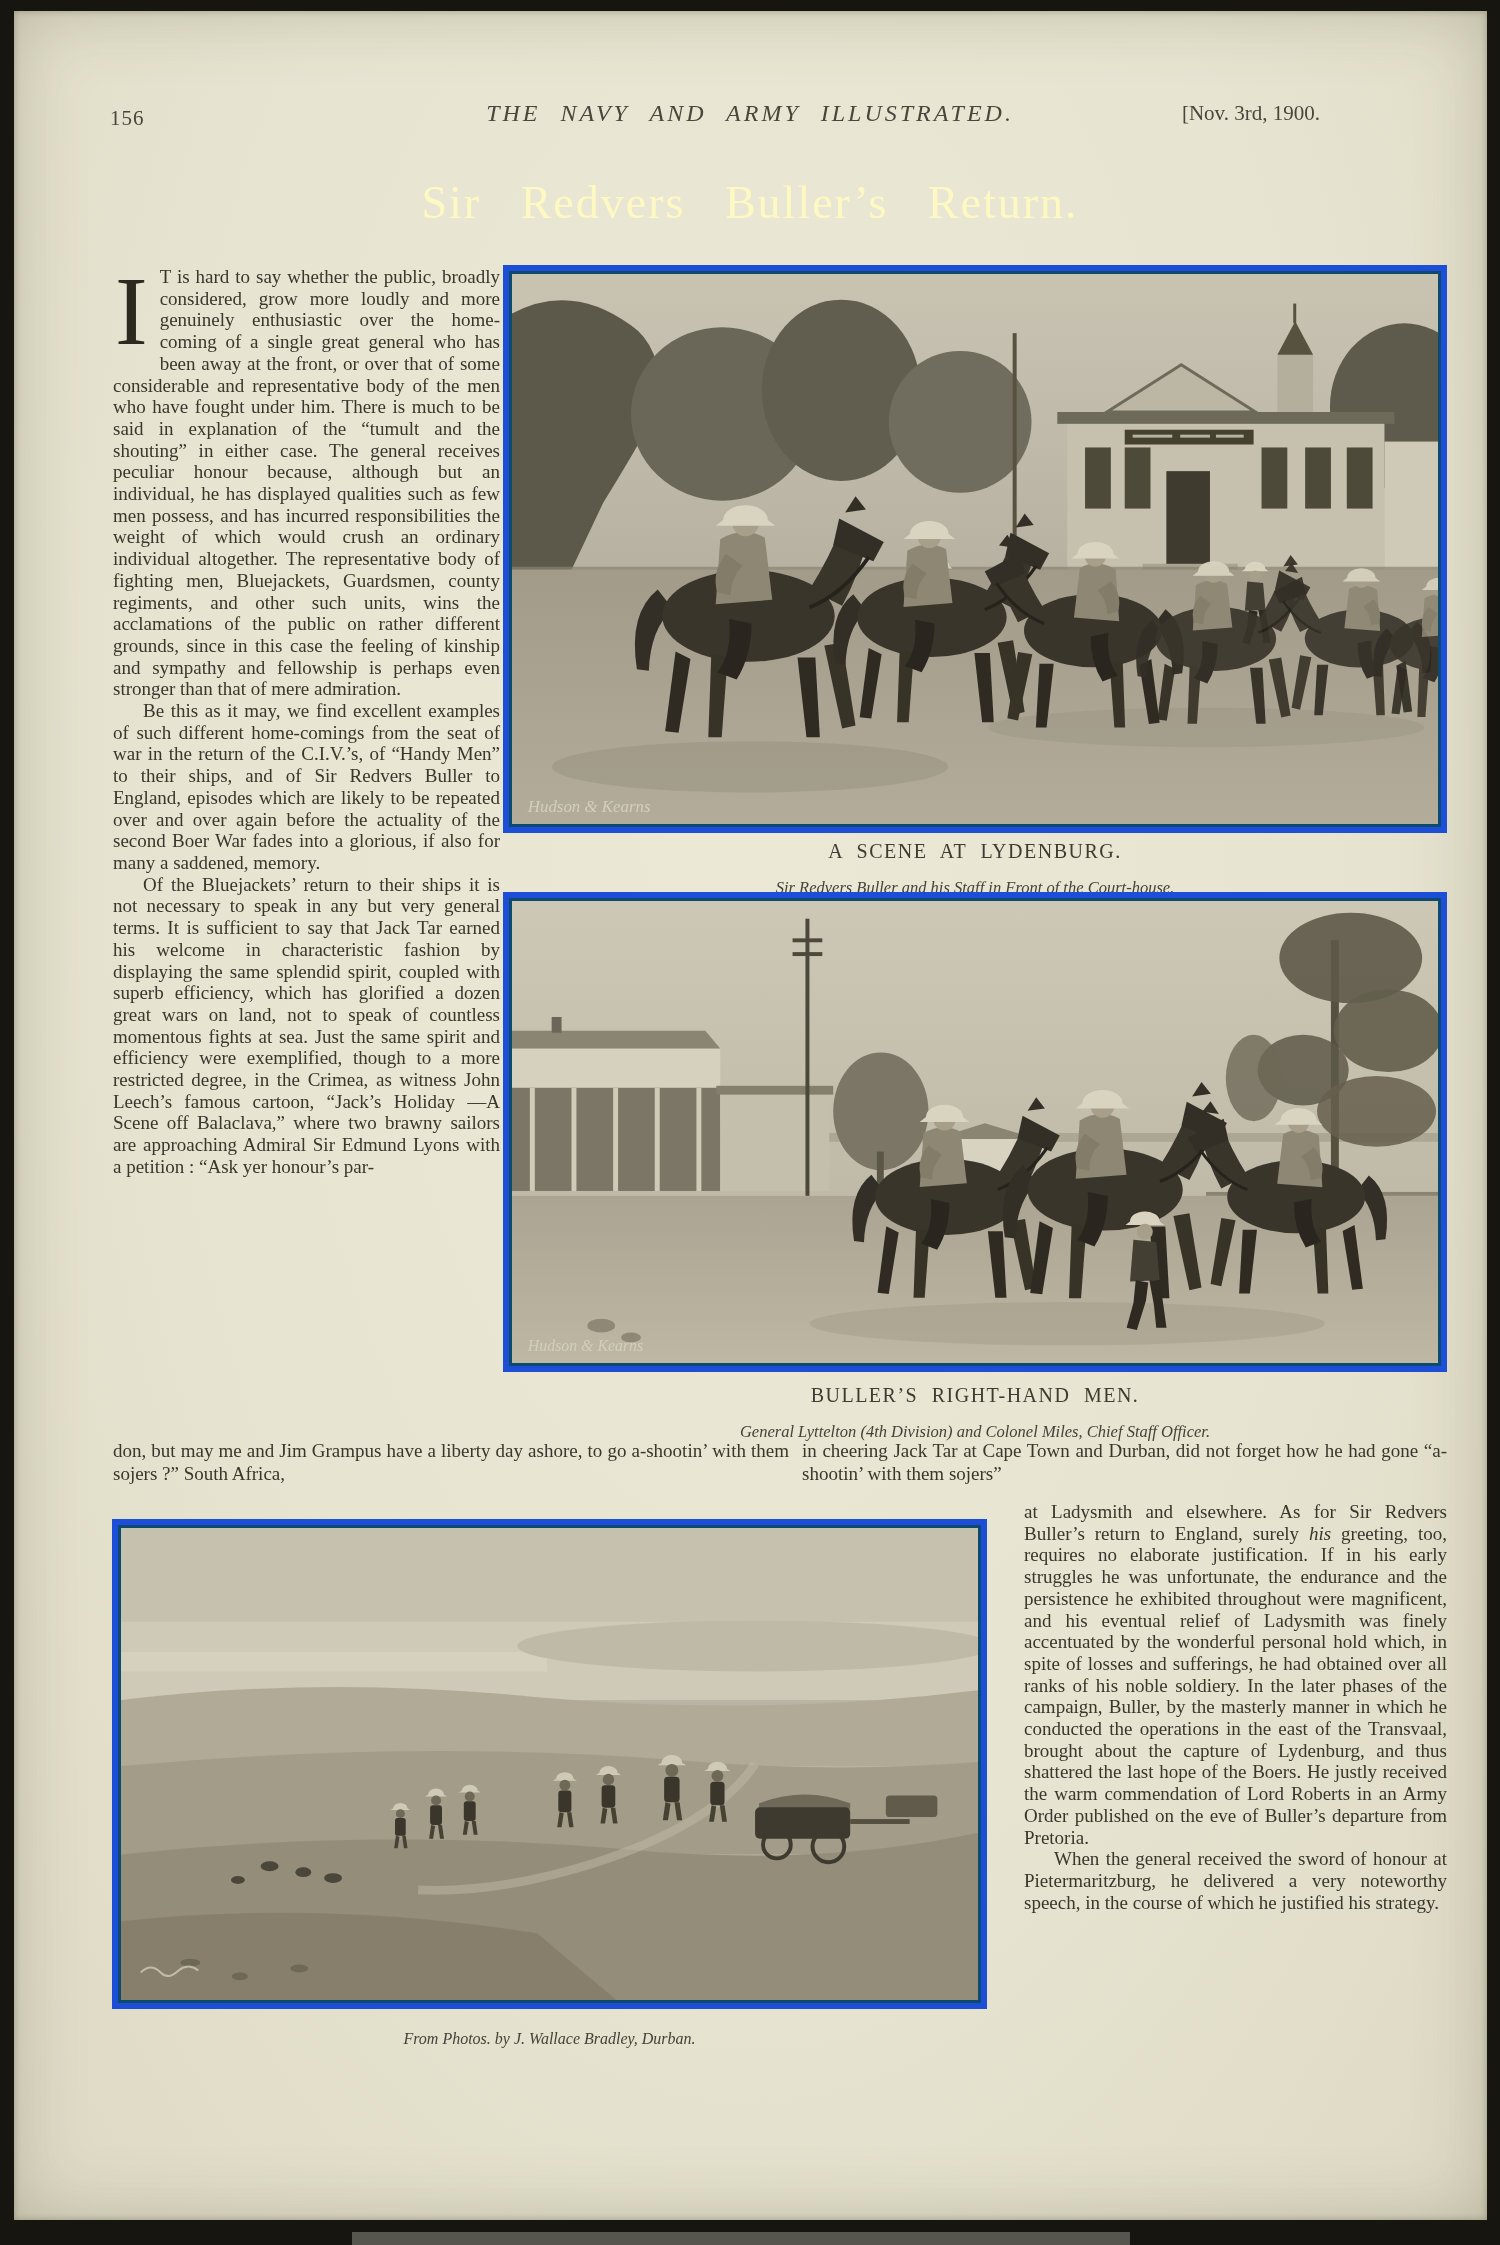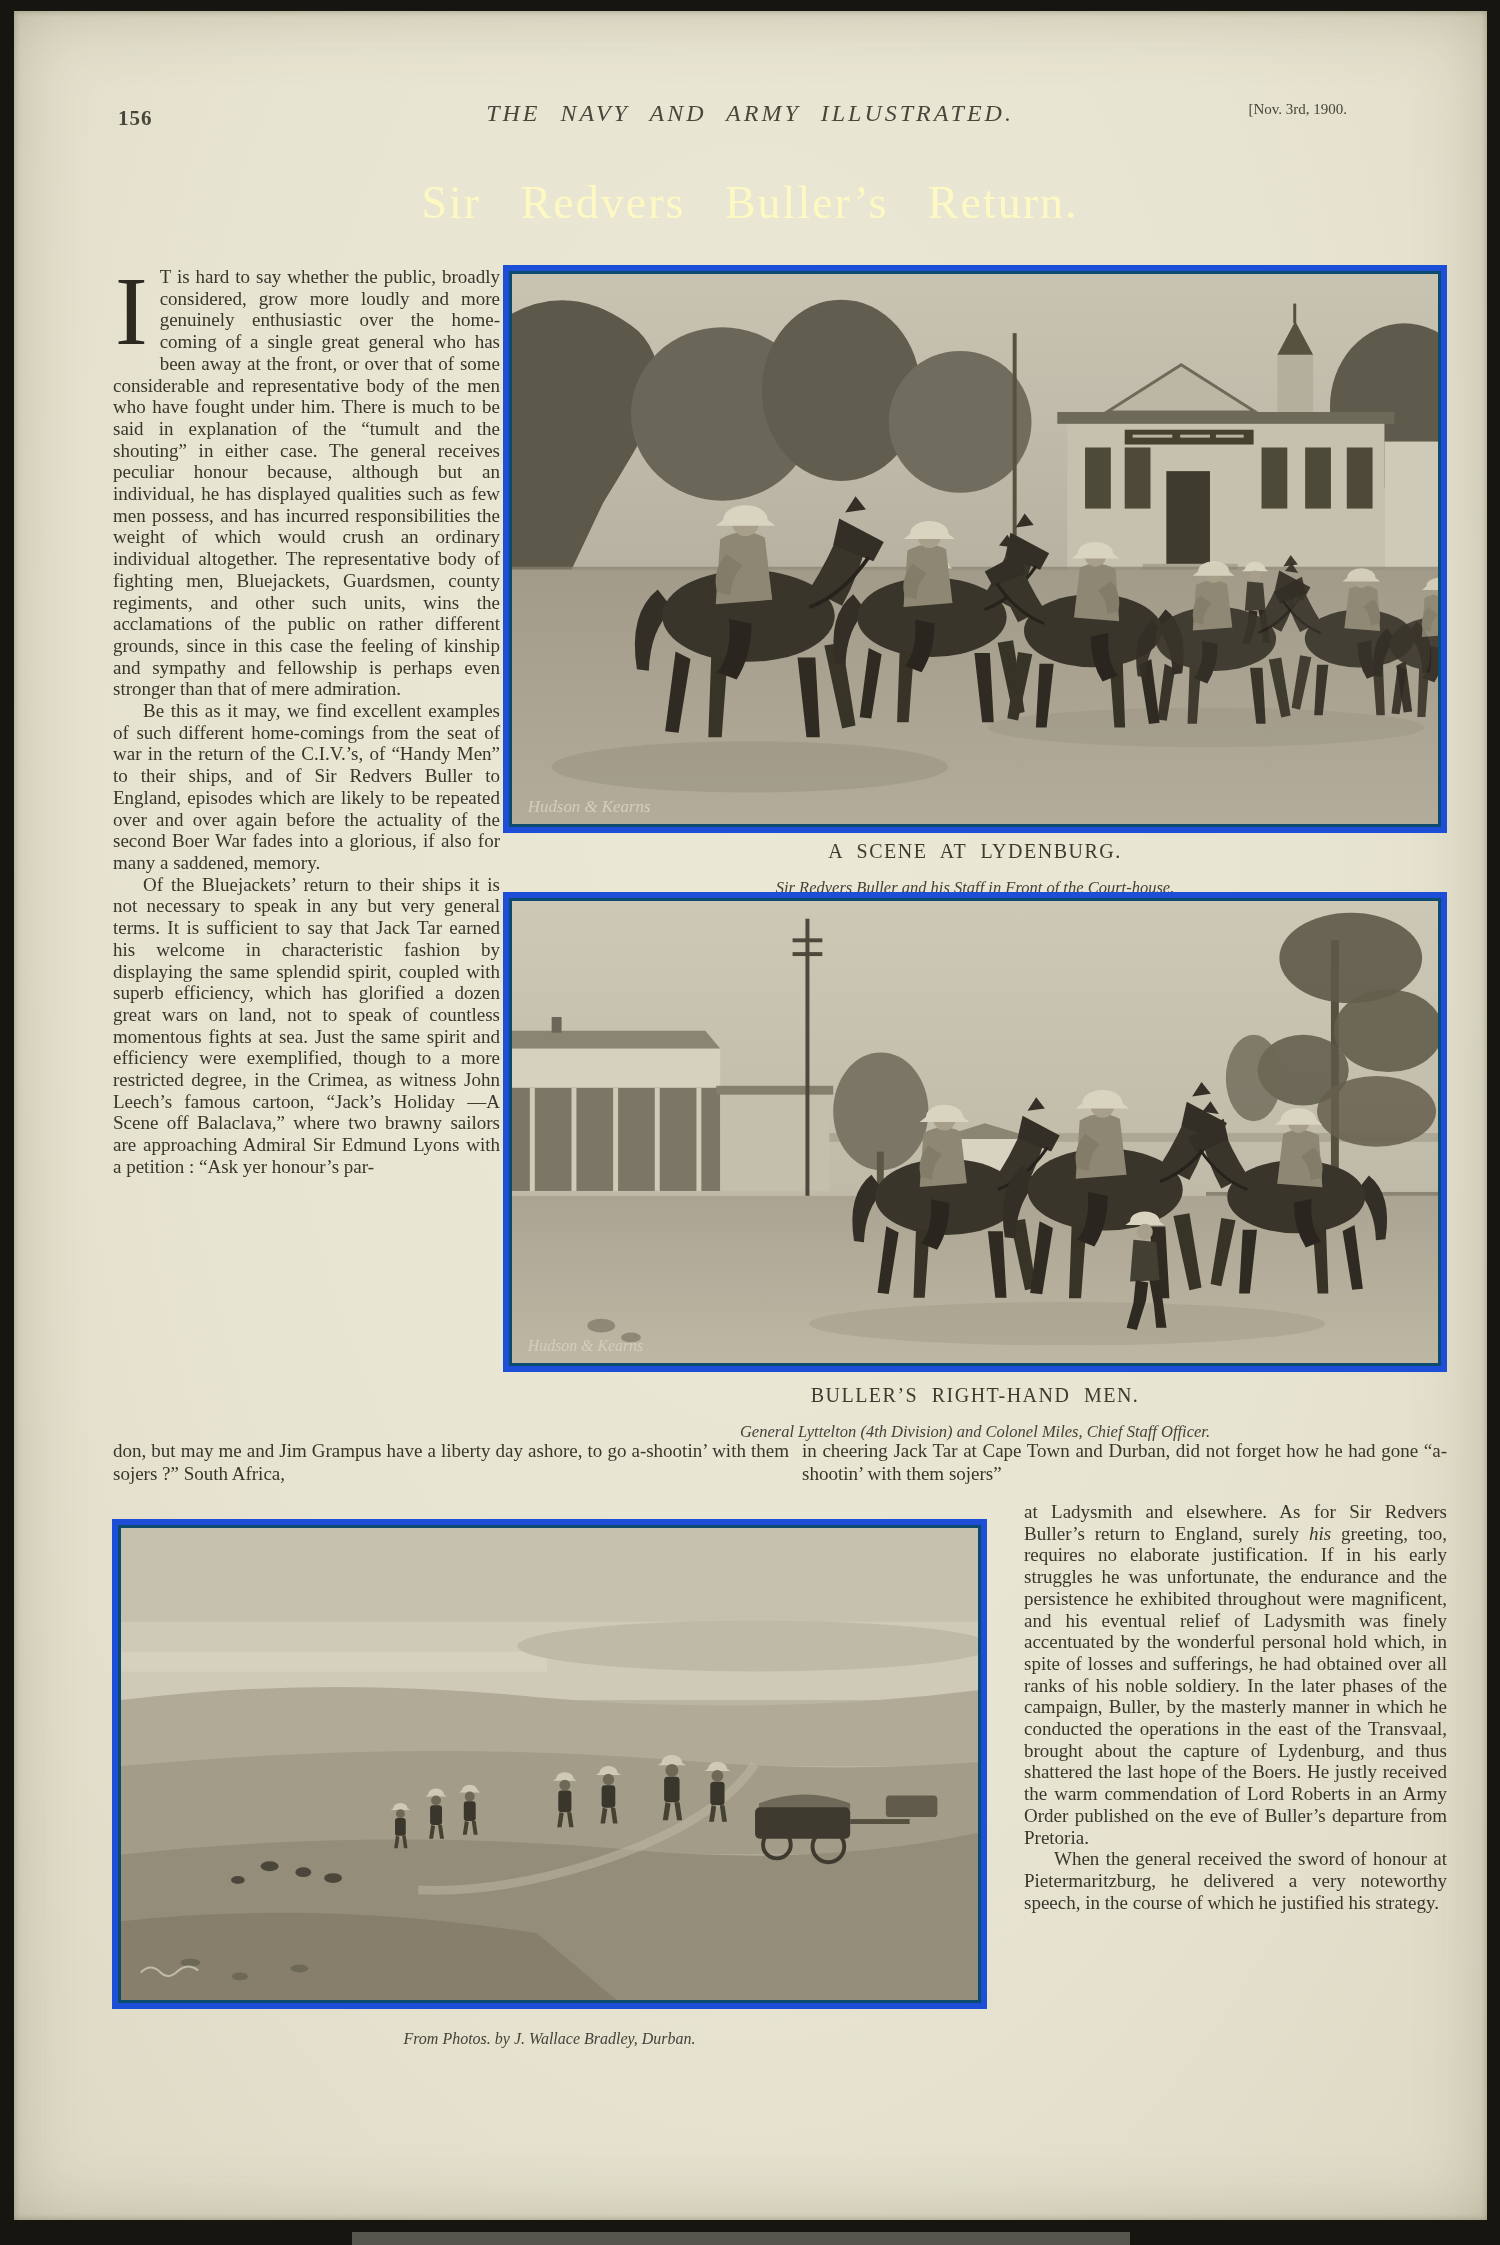--- a/index.html
+++ b/index.html
@@ -8,23 +8,23 @@
     background:#16150f;
     font-family:"Liberation Serif", serif;color:#3a372d;
   }
   .paper{
     position:absolute;left:14px;top:11px;width:1473px;height:2209px;
     background:radial-gradient(ellipse at 50% 35%, #ebe8d6 0%, #e7e4d1 55%, #ddd9c5 100%);
     box-shadow:inset 0 0 70px rgba(95,88,60,.28), inset 0 0 6px rgba(60,55,35,.35);
   }
   .bottom-strip{position:absolute;left:352px;bottom:0;width:778px;height:13px;background:#57564e;}
   .hdr{position:absolute;color:#49463b;white-space:nowrap;}
-  #pageno{left:118px;top:106px;font-size:21px;letter-spacing:1px;font-weight:bold;}
+  #pageno{left:110px;top:106px;font-size:21px;letter-spacing:1px;}
   #journal{left:0;top:100px;width:100%;text-align:center;font-style:italic;font-size:24px;letter-spacing:3px;word-spacing:11px;}
-  #date{right:153px;top:101px;font-size:15px;}
+  #date{right:180px;top:101px;font-size:21px;}
   h1#title{
     position:absolute;left:0;top:176px;width:100%;margin:0;text-align:center;
     font-size:46px;font-weight:400;letter-spacing:2px;word-spacing:26px;color:#fef9c3;
   }
   .col{position:absolute;text-align:justify;font-size:19px;line-height:21.7px;color:#39362c;}
   #leftcol{left:113px;top:266px;width:387px;}
   #rightcol{left:1024px;top:1501px;width:423px;}
   .col p{margin:0;}
   .col p.ind{text-indent:30px;}
   .dropcap{float:left;font-size:98px;line-height:0.88;padding:2px 12px 0 2px;color:#2c2920;}

